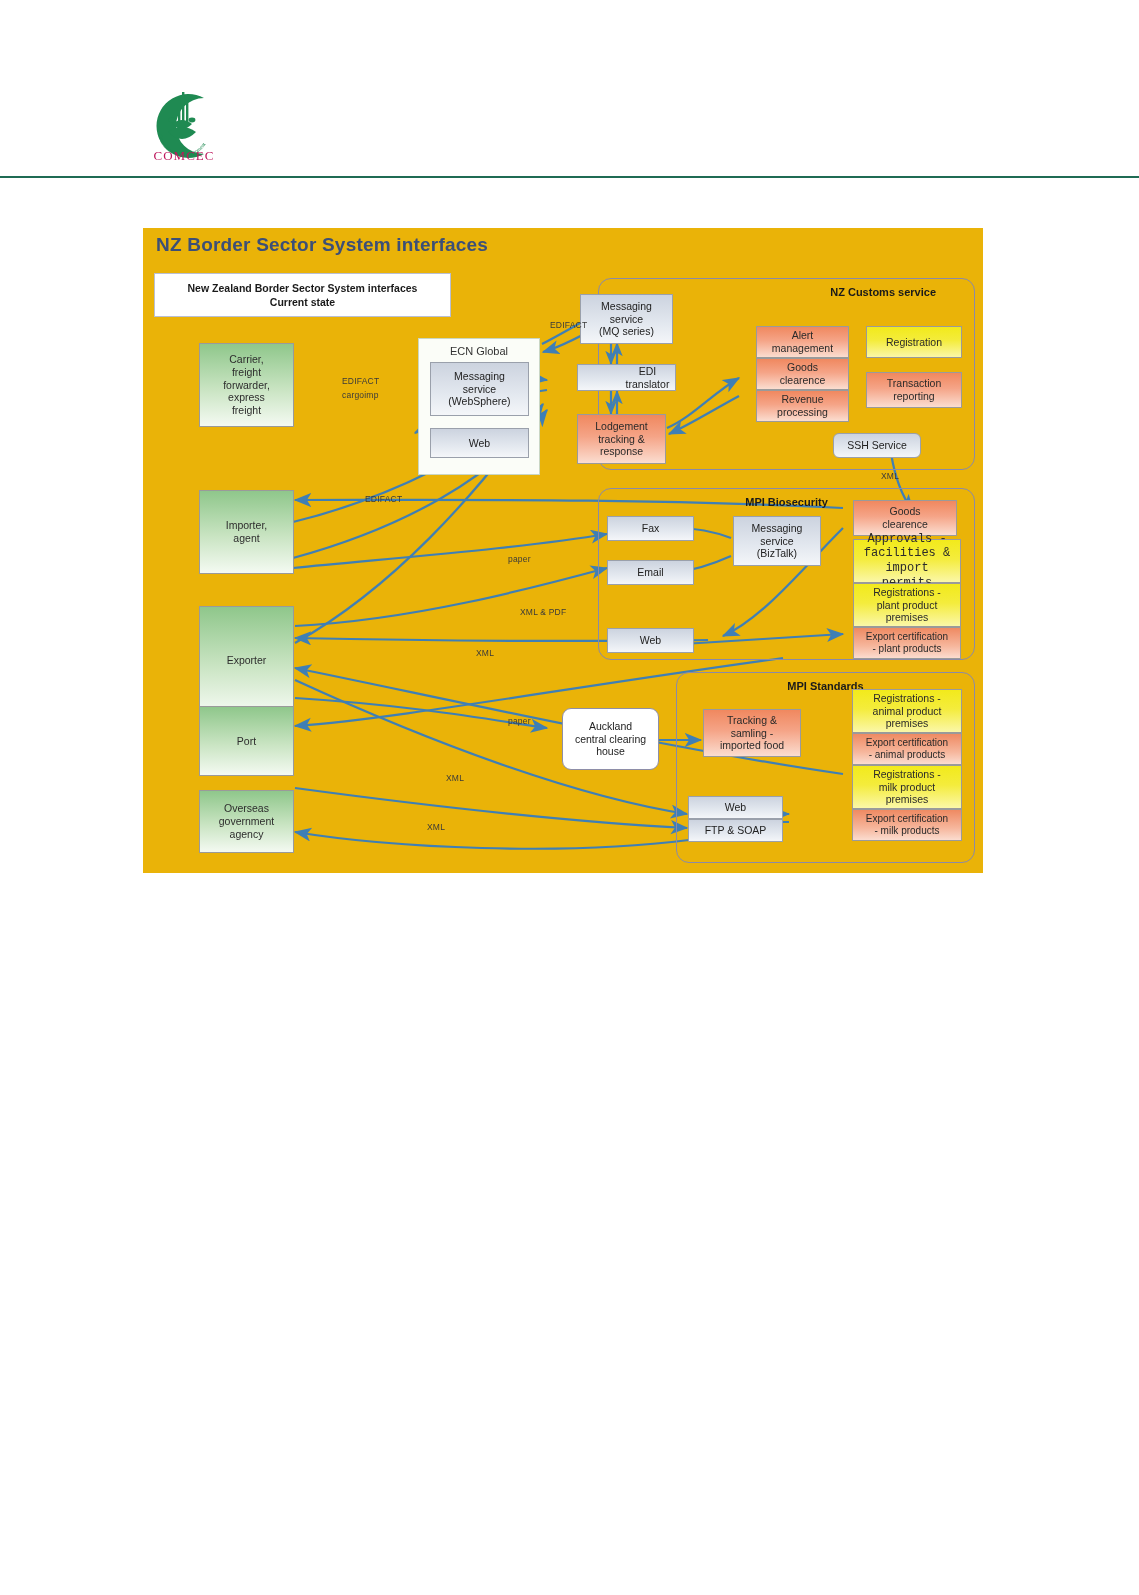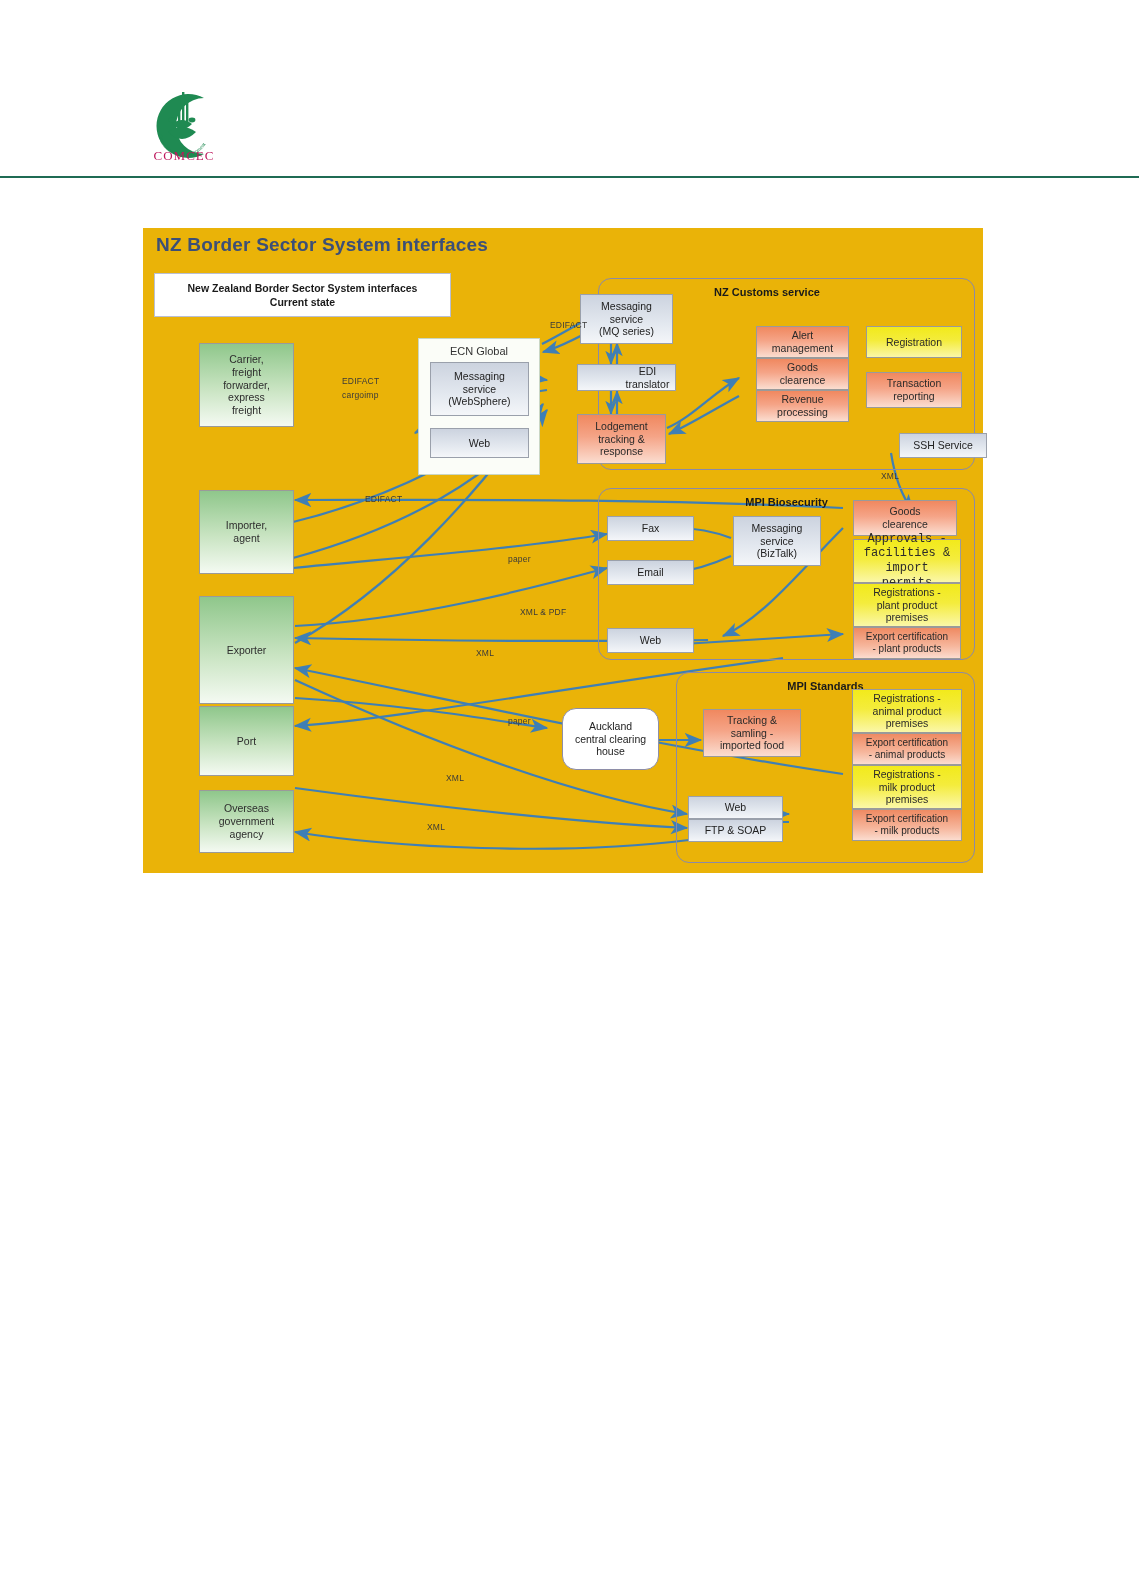--- a/index.html
+++ b/index.html
@@ -65,21 +65,21 @@
     border:1px solid #9a9a9a;
     background:linear-gradient(180deg,#ef8a62 0%,#f6b69c 60%,#fbdccf 100%);
     color:#2a2a2a;
   }
   .yellow{
     border:1px solid #9a9a9a;
     background:linear-gradient(180deg,#f2ea1b 0%,#f4ec3c 45%,#fbf7a8 100%);
     color:#2a2a2a;
   }
   .white{
-    border:1px solid #8e8ea8;background:#ffffff;color:#222;border-radius:14px;
+    border:1px solid #8e8ea8;background:#ffffff;color:#222;border-radius:9px;
   }
 
   
   .panel{
     position:absolute;box-sizing:border-box;
     border:1.5px solid #8a8aa8;border-radius:13px;background:transparent;
   }
   .panel-title{
     position:absolute;font-size:11px;font-weight:bold;color:#1a1a1a;
     text-align:center;
@@ -204,58 +204,58 @@
 
     <div class="node green" style="left:56px;top:115px;width:95px;height:84px;white-space:pre-line;">Carrier,
 freight
 forwarder,
 express
 freight</div>
 
     <div class="node green" style="left:56px;top:262px;width:95px;height:84px;white-space:pre-line;">Importer,
 agent</div>
 
-    <div class="node green" style="left:56px;top:368px;width:95px;height:108px;white-space:pre-line;">Exporter</div>
+    <div class="node green" style="left:56px;top:378px;width:95px;height:108px;white-space:pre-line;">Exporter</div>
 
     <div class="node green" style="left:56px;top:478px;width:95px;height:70px;white-space:pre-line;">Port</div>
 
     <div class="node green" style="left:56px;top:562px;width:95px;height:63px;white-space:pre-line;">Overseas
 government
 agency</div>
 
     <div class="ecn-panel" style="left:275px;top:110px;width:122px;height:137px;">
       <div class="ecn-title" style="top:6px;">ECN Global</div>
     </div>
     <div class="node grey" style="left:287px;top:134px;width:99px;height:54px;white-space:pre-line;">Messaging
 service
 (WebSphere)</div>
     <div class="node grey" style="left:287px;top:200px;width:99px;height:30px;">Web</div>
 
     <div class="panel" style="left:455px;top:50px;width:377px;height:192px;"></div>
-    <div class="panel-title" style="left:455px;top:58px;width:338px;">NZ Customs service</div>
+    <div class="panel-title" style="left:455px;top:58px;width:338px;text-align:right;">NZ Customs service</div>
 
     <div class="node grey" style="left:437px;top:66px;width:93px;height:50px;white-space:pre-line;">Messaging
 service
 (MQ series)</div>
     <div class="node grey" style="left:434px;top:136px;width:99px;height:27px;padding-left:44px;">EDI translator</div>
     <div class="node orange" style="left:434px;top:186px;width:89px;height:50px;white-space:pre-line;">Lodgement
 tracking &amp;
 response</div>
 
     <div class="node orange" style="left:613px;top:98px;width:93px;height:32px;white-space:pre-line;">Alert
 management</div>
     <div class="node orange" style="left:613px;top:130px;width:93px;height:32px;white-space:pre-line;">Goods
 clearence</div>
     <div class="node orange" style="left:613px;top:162px;width:93px;height:32px;white-space:pre-line;">Revenue
 processing</div>
 
     <div class="node yellow" style="left:723px;top:98px;width:96px;height:32px;">Registration</div>
     <div class="node orange" style="left:723px;top:144px;width:96px;height:36px;white-space:pre-line;">Transaction
 reporting</div>
-    <div class="node grey" style="left:756px;top:205px;width:88px;height:25px;">SSH Service</div>
+    <div class="node grey" style="left:690px;top:205px;width:88px;height:25px;border-radius:6px;">SSH Service</div>
 
     <div class="panel" style="left:455px;top:260px;width:377px;height:172px;"></div>
     <div class="panel-title" style="left:455px;top:268px;width:377px;">MPI Biosecurity</div>
 
     <div class="node grey" style="left:464px;top:288px;width:87px;height:25px;">Fax</div>
     <div class="node grey" style="left:464px;top:332px;width:87px;height:25px;">Email</div>
     <div class="node grey" style="left:464px;top:400px;width:87px;height:25px;">Web</div>
 
     <div class="node grey" style="left:590px;top:288px;width:88px;height:50px;white-space:pre-line;">Messaging
 service

